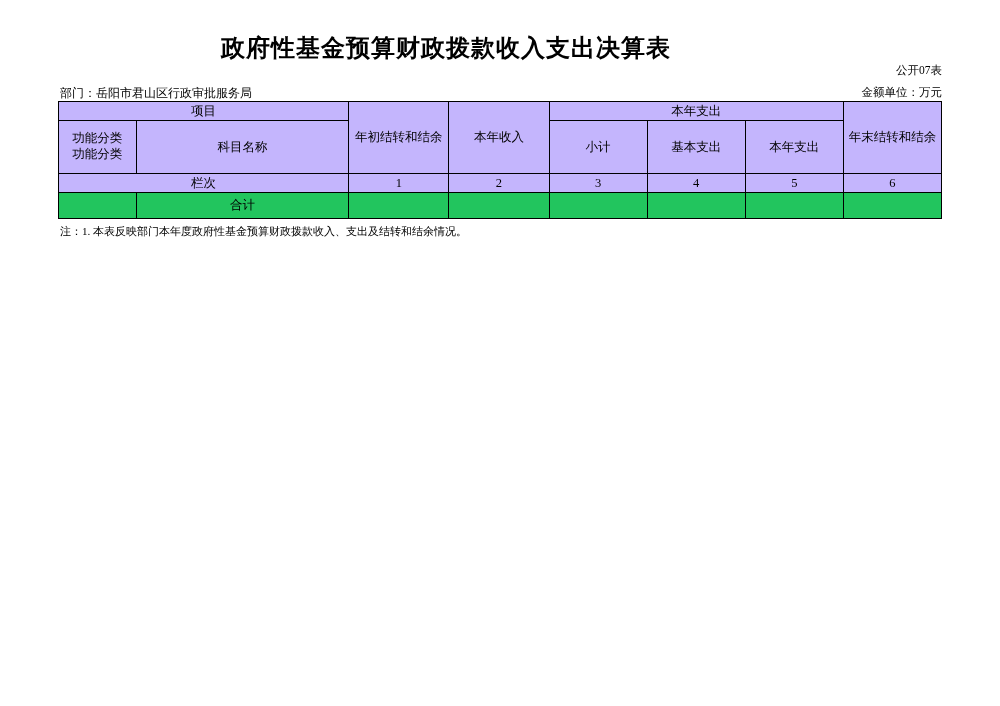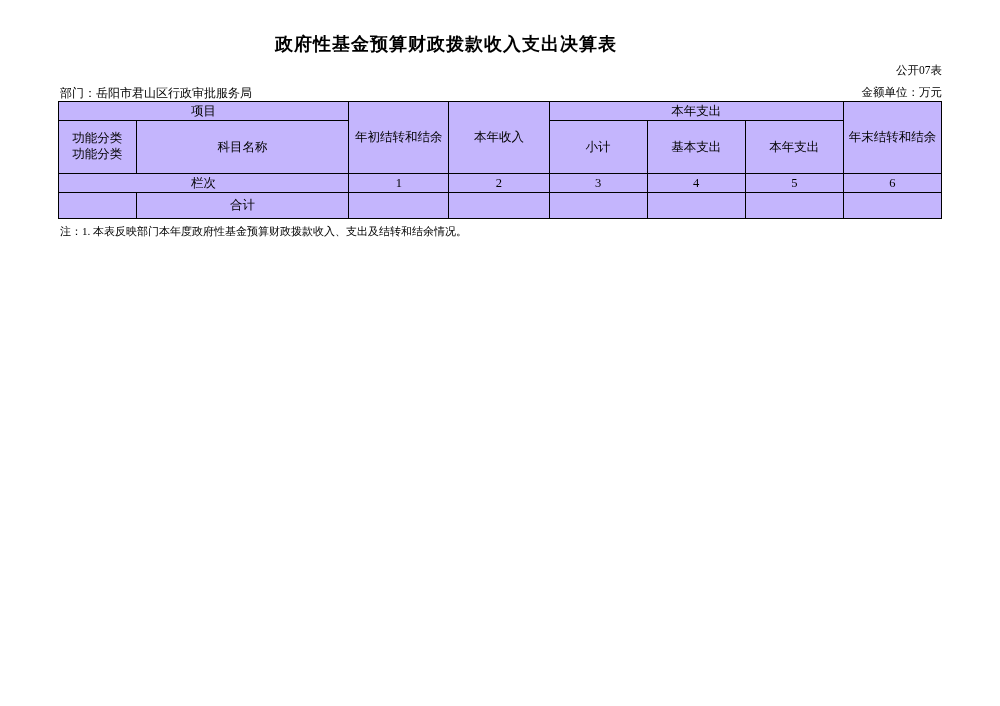--- a/index.html
+++ b/index.html
@@ -20,21 +20,21 @@
     left: 0; top: 0;
     width: 1000px;
     height: 706px;
   }
   .doc-title {
     position: absolute;
     left: 0;
     top: 32px;
     width: 892px;
     text-align: center;
-    font-size: 18px;
+    font-size: 24px;
     font-weight: bold;
     letter-spacing: 1px;
     font-family: "Liberation Serif", "DejaVu Serif", serif;
   }
   .form-code {
     position: absolute;
     right: 58px;
     top: 63px;
     font-size: 11.5px;
   }
@@ -67,21 +67,21 @@
     font-weight: normal;
     padding: 0;
     font-family: "Liberation Serif", "DejaVu Serif", serif;
   }
   .hdr {
     background: #c4b5fd;
   }
   .h-row1 td { height: 18px; }
   .h-row2 td { height: 52px; }
   .h-row3 td { height: 18px; }
-  .data-row td { height: 25px; background: #c4b5fd; margin-left: 16px; }
+  .data-row td { height: 25px; background: #22c55e; margin-left: 16px; }
   .cell-left {
     text-align: left;
     padding-left: 6px;
   }
   .two-line {
     line-height: 1.25;
   }
   .notes {
     position: absolute;
     left: 60px;

